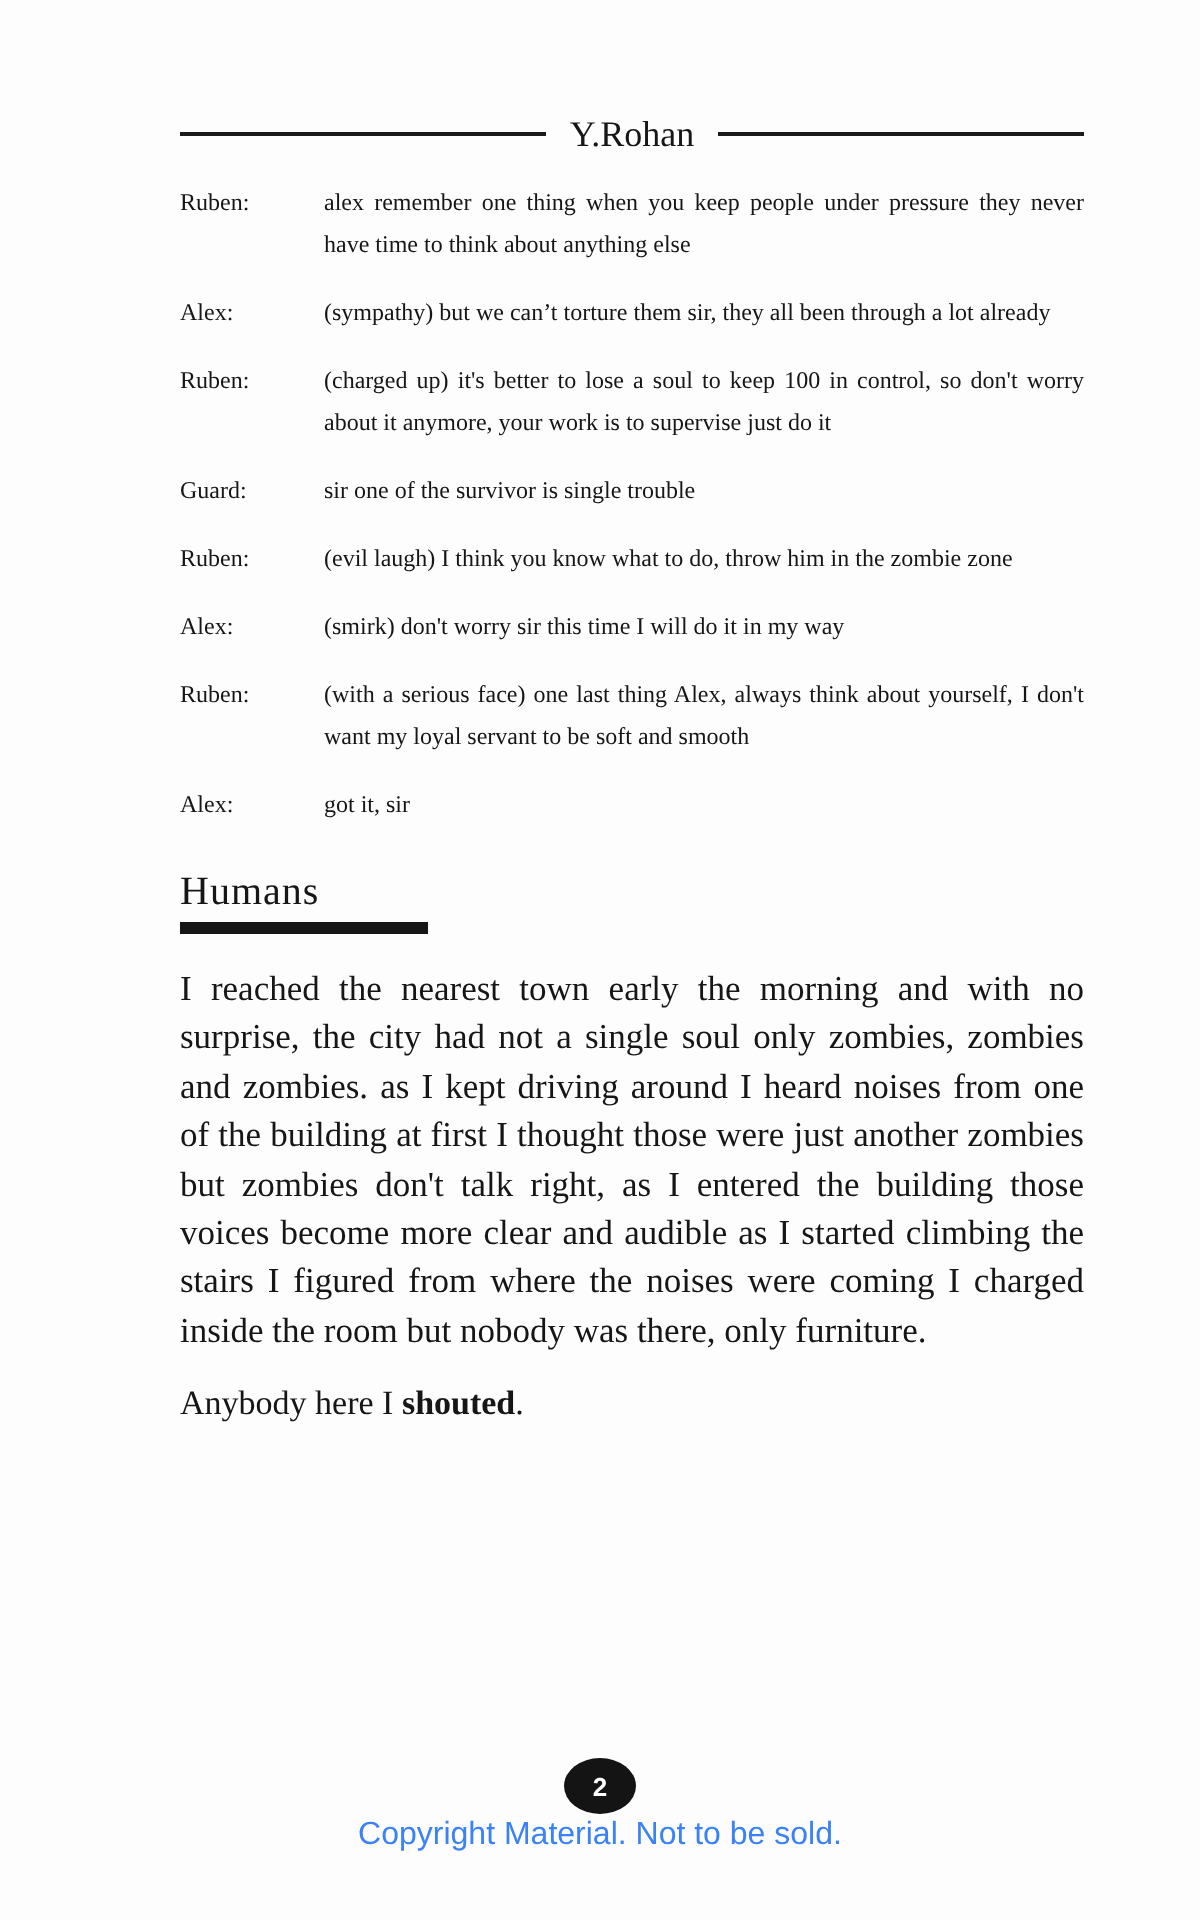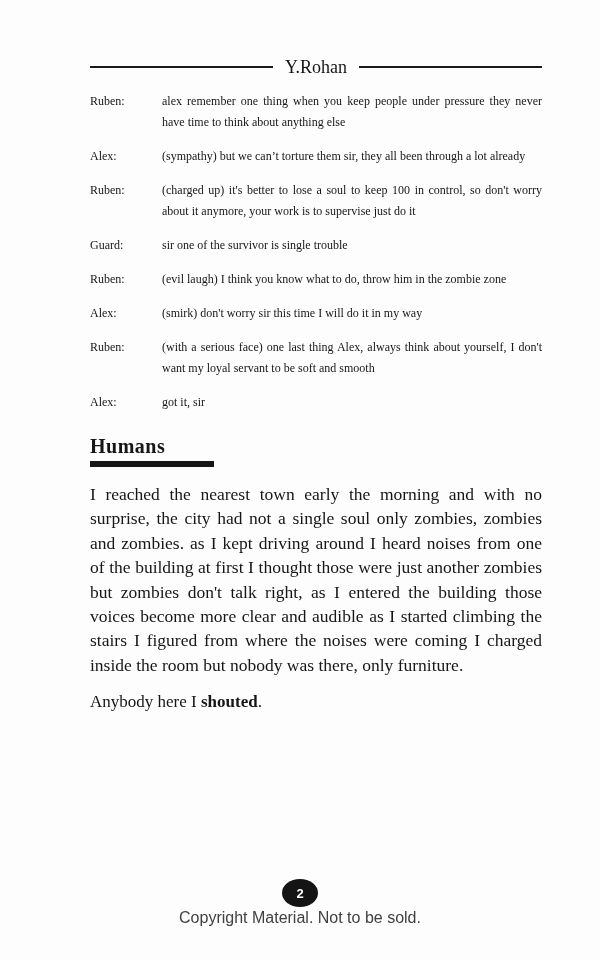--- a/index.html
+++ b/index.html
@@ -34,21 +34,21 @@
     font-size: 12px;
     line-height: 21px;
     margin-bottom: 13px;
   }
   .d-speaker { width: 72px; flex: none; }
   .d-text { flex: 1; text-align: justify; }
   
   .section { margin-top: 21px; }
   .section-title {
     font-size: 20px;
-    font-weight: bold;
+    font-weight: normal;
     letter-spacing: 0.5px;
     line-height: 24px;
     margin: 0;
   }
   .section-underline {
     width: 124px;
     height: 2px;
     border-top: 3px solid #161616;
     border-bottom: 3px solid #161616;
     margin-top: 3px;
@@ -85,21 +85,21 @@
     color: #ffffff;
     font-size: 13px;
     font-weight: bold;
     font-family: "Liberation Sans", sans-serif;
   }
   .copyright {
     margin-top: 1px;
     font-family: "Liberation Sans", sans-serif;
     font-size: 16px;
     line-height: 19px;
-    color: #404040;
+    color: #3b82f6;
   }
 </style>
 </head>
 <body>
 
 <div class="page">
 
   <div class="hdr">
     <span class="hdr-rule"></span>
     <span class="hdr-author">Y.Rohan</span>

